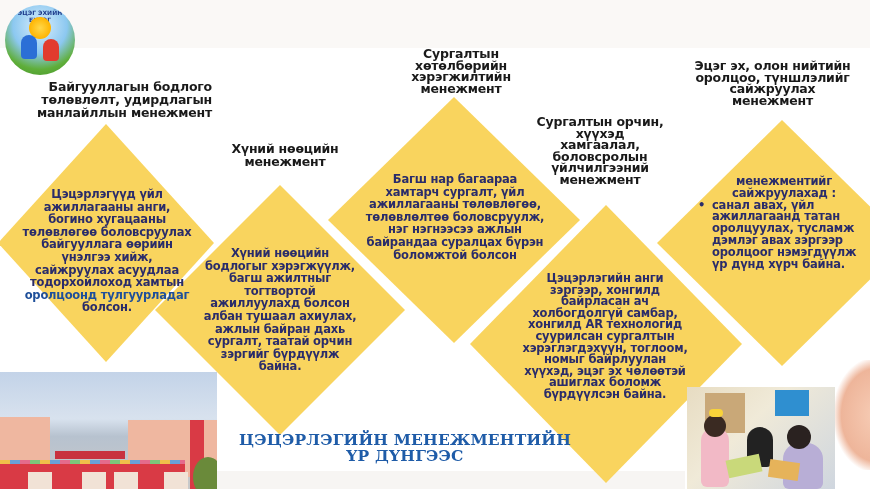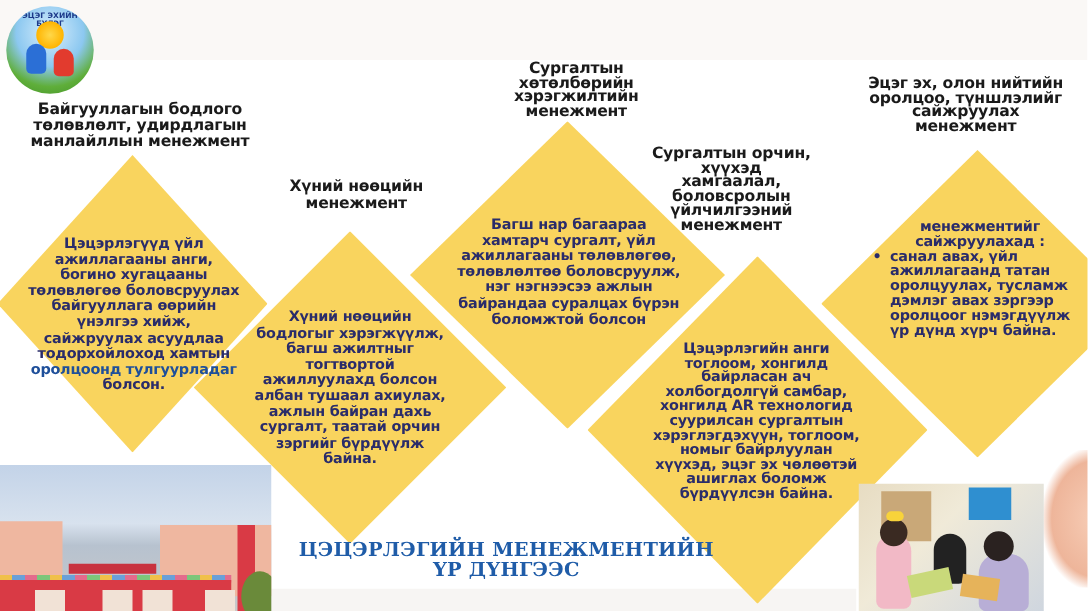--- a/index.html
+++ b/index.html
@@ -106,21 +106,21 @@
   <div class="kid-blue"></div>
   <div class="kid-red"></div>
 </div>
 
 <div class="diamond" style="left:-2px; top:124px; width:216px; height:238px;"></div>
 <div class="diamond" style="left:155px; top:185px; width:250px; height:250px;"></div>
 <div class="diamond" style="left:328px; top:97px; width:252px; height:246px;"></div>
 <div class="diamond" style="left:470px; top:205px; width:272px; height:278px;"></div>
 <div class="diamond" style="left:657px; top:120px; width:250px; height:246px;"></div>
 
-<div class="heading" style="left:12px; top:80px; width:200px;">
+<div class="heading" style="left:12px; top:80px; width:200px;text-align:right;">
   <div>Байгууллагын бодлого</div>
   <div>төлөвлөлт, удирдлагын</div>
   <div>манлайллын менежмент</div>
 </div>
 <div class="body-text" style="left:2px; top:188px; width:210px;">
   <div>Цэцэрлэгүүд үйл</div>
   <div>ажиллагааны анги,</div>
   <div>богино хугацааны</div>
   <div>төлөвлөгөө боловсруулах</div>
   <div>байгууллага өөрийн</div>
@@ -157,30 +157,30 @@
 <div class="body-text" style="left:355px; top:173px; width:200px;">
   <div>Багш нар багаараа</div>
   <div>хамтарч сургалт, үйл</div>
   <div>ажиллагааны төлөвлөгөө,</div>
   <div>төлөвлөлтөө боловсруулж,</div>
   <div>нэг нэгнээсээ ажлын</div>
   <div>байрандаа суралцах бүрэн</div>
   <div>боломжтой болсон</div>
 </div>
 
-<div class="heading" style="left:520px; top:116px; width:130px; line-height:11.5px;">
+<div class="heading" style="left:535px; top:116px; width:130px; line-height:11.5px;">
   <div>Сургалтын орчин,</div>
   <div>хүүхэд хамгаалал,</div>
   <div>боловсролын</div>
   <div>үйлчилгээний</div>
   <div>менежмент</div>
 </div>
 <div class="body-text" style="left:510px; top:273px; width:190px; line-height:11.6px;">
   <div>Цэцэрлэгийн анги</div>
-  <div>тоглоом, хонгилд</div>
+  <div>зэргээр, хонгилд</div>
   <div>байрласан ач</div>
   <div>холбогдолгүй самбар,</div>
   <div>хонгилд AR технологид</div>
   <div>суурилсан сургалтын</div>
   <div>хэрэглэгдэхүүн, тоглоом,</div>
   <div>номыг байрлуулан</div>
   <div>хүүхэд, эцэг эх чөлөөтэй</div>
   <div>ашиглах боломж</div>
   <div>бүрдүүлсэн байна.</div>
 </div>

